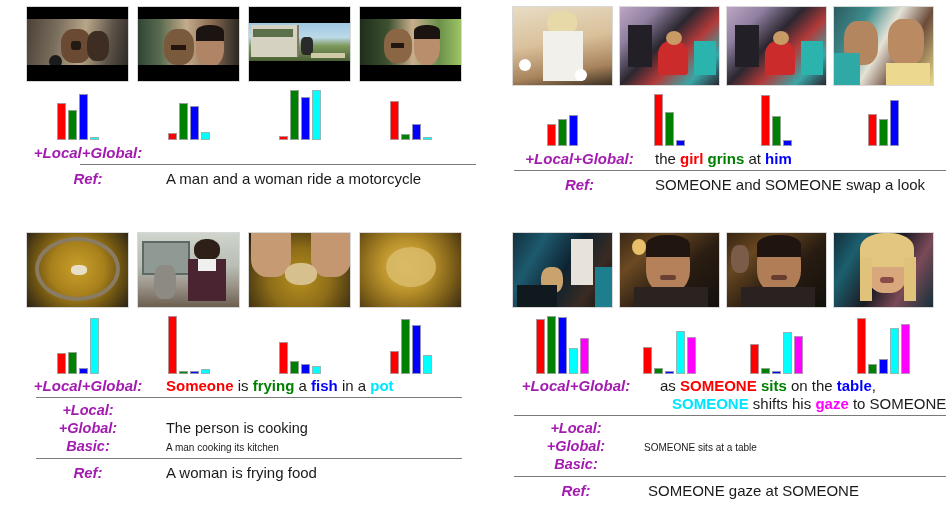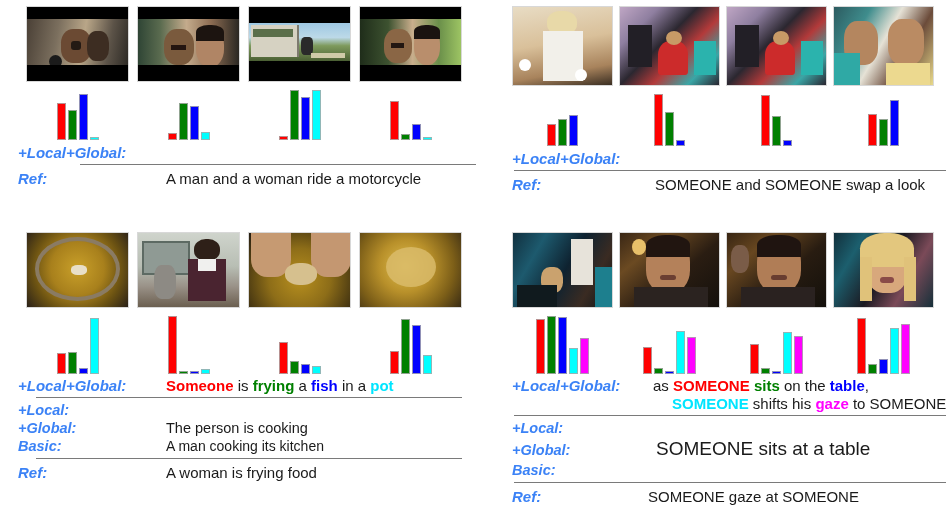--- a/index.html
+++ b/index.html
@@ -34,22 +34,22 @@
     width:9px;margin:0 1px;
     border:1px solid rgba(170,170,170,.85);
     box-sizing:border-box;
     min-height:2px;
   }
 
   
   .caprow{display:flex;align-items:baseline;}
   .caplab{
     font-style:italic;font-weight:bold;
-    text-align:left;white-space:nowrap;
-    color:#3b82f6;
+    text-align:center;white-space:nowrap;
+    color:#a21caf;
   }
   .captxt{color:#1a1a1a;white-space:nowrap;}
   .rule{height:0;border-top:1.6px solid #7a7a7a;}
   .tok-red{color:#ff0000;font-weight:bold;}
   .tok-green{color:#008000;font-weight:bold;}
   .tok-blue{color:#0000ff;font-weight:bold;}
   .tok-cyan{color:#00e5ff;font-weight:bold;}
   .tok-magenta{color:#ff00ff;font-weight:bold;}
   .tok-plain{color:#1a1a1a;font-weight:normal;}
 </style>
@@ -186,20 +186,21 @@
       </div>
     <div class="group" style="width:101px;height:52px;">
         <div class="bar" style="background: rgb(255, 0, 0); height: 32px;"></div>
         <div class="bar" style="background: rgb(0, 128, 0); height: 27px;"></div>
         <div class="bar" style="background: rgb(0, 0, 255); height: 46px;"></div>
       </div>
   </div>
 
   <div class="caprow" style="margin-top:4px;">
     <div class="caplab" style="width:135px;font-size:15px;">+Local+Global:</div>
+    <div class="captxt" style="margin-left:8px;font-size:15px;"><span class="tok-plain">the </span><span class="tok-red">girl</span><span class="tok-plain"> </span><span class="tok-green">grins</span><span class="tok-plain"> at </span><span class="tok-blue">him</span></div>
   </div>
   <div class="rule" style="margin:3px 0 0 2px;width:432px;"></div>
 
   <div class="caprow" style="margin-top:5px;">
     <div class="caplab" style="width:135px;font-size:15px;">Ref:</div>
     <div class="captxt" style="margin-left:8px;font-size:15px;">SOMEONE and SOMEONE swap a look</div>
   </div>
 </div>
 
 <div class="panel" style="left:18px;top:232px;width:462px;">
@@ -266,21 +267,21 @@
   <div style="margin-top:4px;">
     <div class="caprow">
       <div class="caplab" style="width:140px;font-size:14.5px;">+Local:</div>
     </div>
     <div class="caprow" style="margin-top:2px;">
       <div class="caplab" style="width:140px;font-size:14.5px;">+Global:</div>
       <div class="captxt" style="margin-left:8px;font-size:14.5px;">The person is cooking</div>
     </div>
     <div class="caprow" style="margin-top:2px;">
       <div class="caplab" style="width:140px;font-size:14.5px;">Basic:</div>
-      <div class="captxt" style="margin-left:8px;font-size:14px;">A man cooking its kitchen</div>
+      <div class="captxt" style="margin-left:8px;font-size:10px;">A man cooking its kitchen</div>
     </div>
   </div>
   <div class="rule" style="margin:4px 0 0 18px;width:426px;"></div>
 
   <div class="caprow" style="margin-top:5px;">
     <div class="caplab" style="width:140px;font-size:15px;">Ref:</div>
     <div class="captxt" style="margin-left:8px;font-size:15px;">A woman is frying food</div>
   </div>
 </div>
 
@@ -346,35 +347,35 @@
         <div class="bar" style="background: rgb(255, 0, 0); height: 56px;"></div>
         <div class="bar" style="background: rgb(0, 128, 0); height: 10px;"></div>
         <div class="bar" style="background: rgb(0, 0, 255); height: 15px;"></div>
         <div class="bar" style="background: rgb(0, 255, 255); height: 46px;"></div>
         <div class="bar" style="background: rgb(255, 0, 255); height: 50px;"></div>
       </div>
   </div>
 
   <div class="caprow" style="margin-top:3px;">
     <div class="caplab" style="width:128px;font-size:15px;">+Local+Global:</div>
-    <div class="captxt" style="margin-left:13px;font-size:15px;"><span class="tok-plain">as </span><span class="tok-red">SOMEONE</span><span class="tok-plain"> </span><span class="tok-green">sits</span><span class="tok-plain"> on the </span><span class="tok-blue">table</span><span class="tok-plain">,</span></div>
+    <div class="captxt" style="margin-left:20px;font-size:15px;"><span class="tok-plain">as </span><span class="tok-red">SOMEONE</span><span class="tok-plain"> </span><span class="tok-green">sits</span><span class="tok-plain"> on the </span><span class="tok-blue">table</span><span class="tok-plain">,</span></div>
   </div>
   <div class="caprow" style="margin-top:1px;align-items:flex-end;">
     <div class="caplab" style="width:128px;font-size:15px;"></div>
     <div class="captxt" style="margin-left:32px;font-size:15px;"><span class="tok-cyan">SOMEONE</span><span class="tok-plain"> shifts his </span><span class="tok-magenta">gaze</span><span class="tok-plain"> to SOMEONE</span></div>
   </div>
   <div class="rule" style="margin:3px 0 0 2px;width:432px;"></div>
 
   <div style="margin-top:4px;">
     <div class="caprow">
       <div class="caplab" style="width:128px;font-size:14.5px;">+Local:</div>
     </div>
     <div class="caprow" style="margin-top:2px;">
       <div class="caplab" style="width:128px;font-size:14.5px;">+Global:</div>
-      <div class="captxt" style="margin-left:16px;font-size:19px;">SOMEONE sits at a table</div>
+      <div class="captxt" style="margin-left:4px;font-size:10px;">SOMEONE sits at a table</div>
     </div>
     <div class="caprow" style="margin-top:2px;">
       <div class="caplab" style="width:128px;font-size:14.5px;">Basic:</div>
     </div>
   </div>
   <div class="rule" style="margin:4px 0 0 2px;width:432px;"></div>
 
   <div class="caprow" style="margin-top:5px;">
     <div class="caplab" style="width:128px;font-size:15px;">Ref:</div>
     <div class="captxt" style="margin-left:8px;font-size:15px;">SOMEONE gaze at SOMEONE</div>

